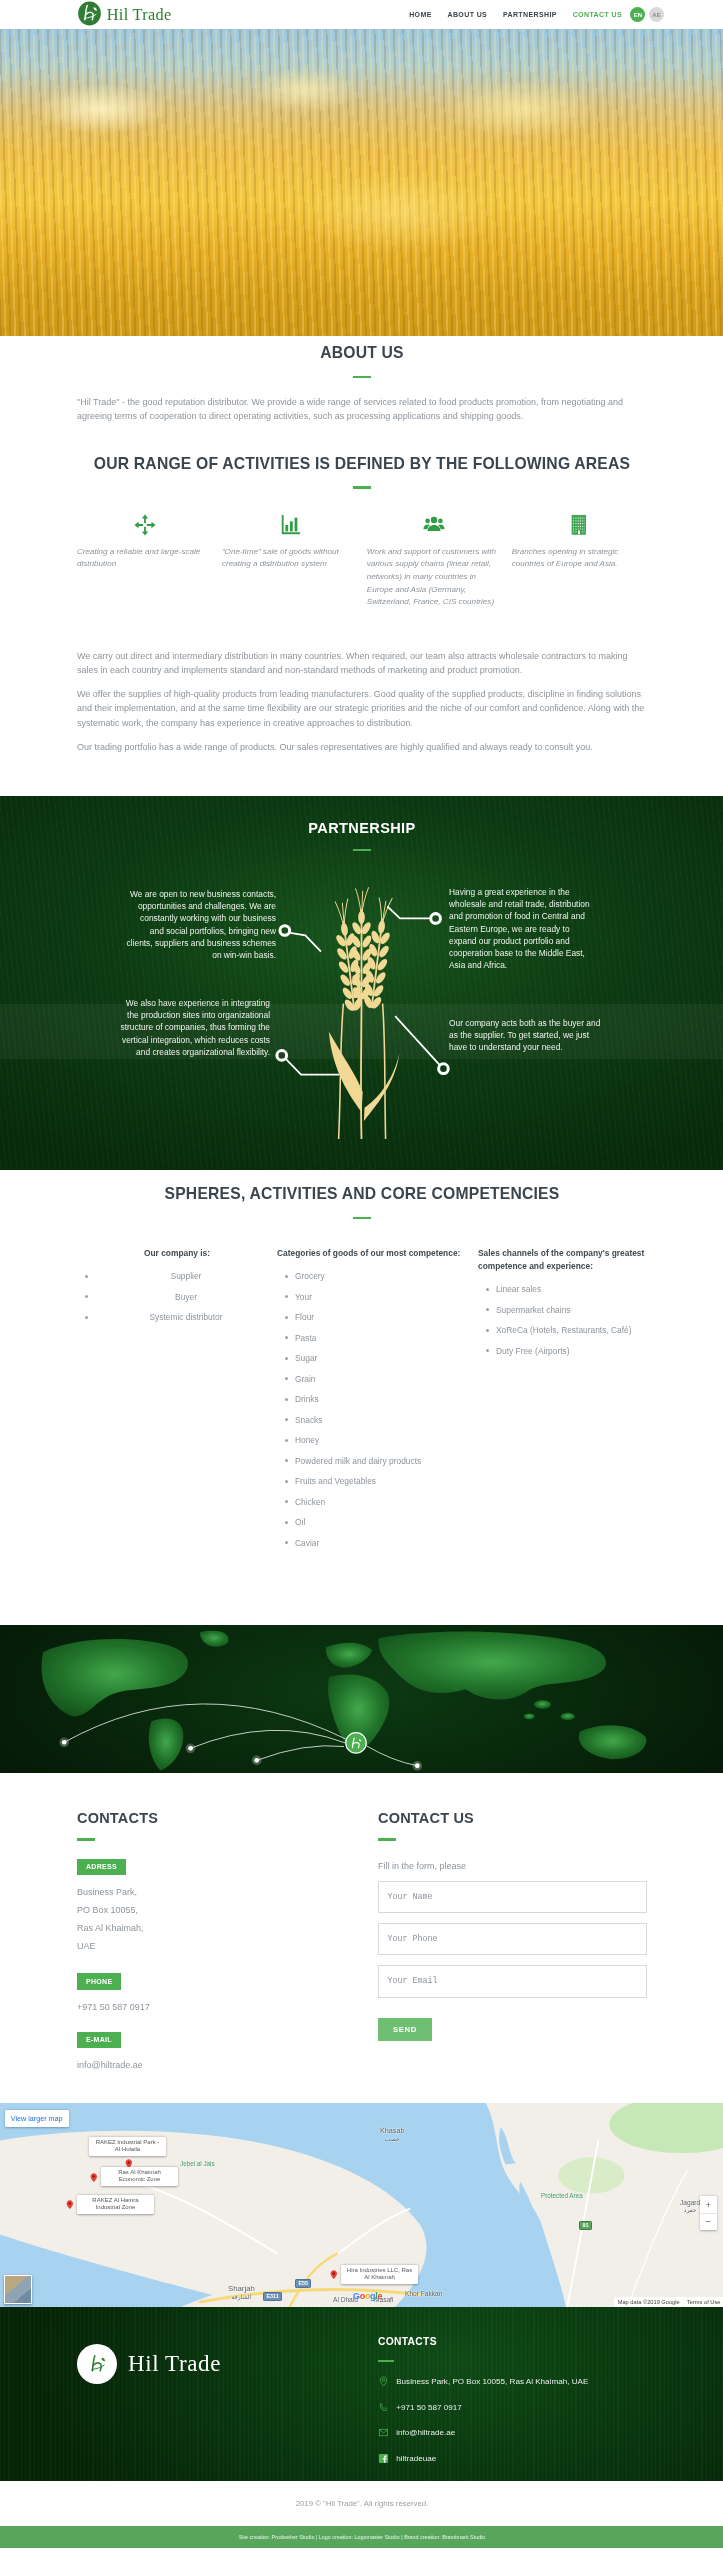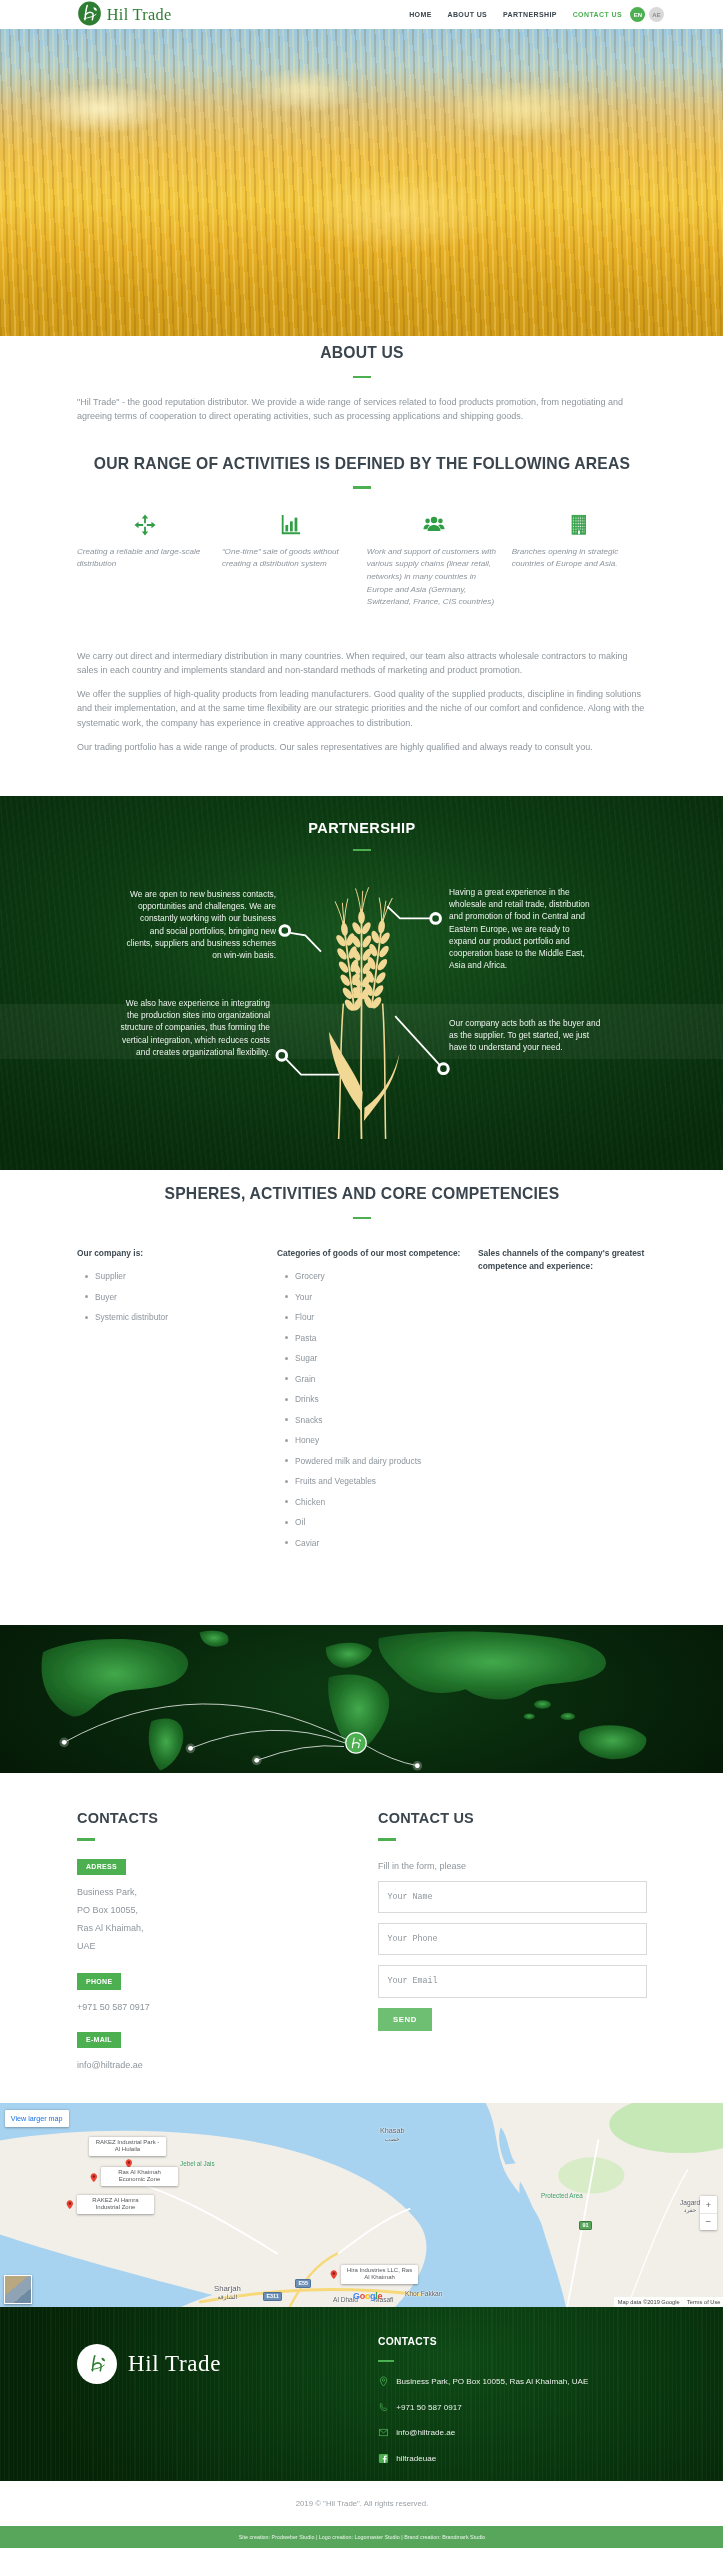--- a/index.html
+++ b/index.html
@@ -60,21 +60,21 @@
   .p-block.b3 { left: 119px; width: 151px; top: 201px; text-align: right; }
   .p-block.b4 { left: 449px; width: 152px; top: 221px; text-align: left; }
   .p-overlay { position: absolute; inset: 0; width: 100%; height: 100%; }
   .wheat { position: absolute; left: 295px; top: 84px; width: 133px; height: 259px; }
 
   
   .spheres { padding-top: 15.7px; padding-bottom: 72px; }
   .sph-cols { display: flex; margin-top: 28px; }
   .sph-col h3 { font-size: 8.4px; font-weight: bold; color: #3f4a52; line-height: 1.55; }
   .sph-col { width: 200px; }
-  .sph-col.c1 { width: 200px; }
+  .sph-col.c1 { width: 200px; text-align: center; }
   .sph-col.c2 { width: 201px; }
   .sph-col.c3 { width: 169px; }
   .sph-col ul { list-style: none; margin-top: 6px; }
   .sph-col li { position: relative; padding-left: 18px; font-size: 8.4px; color: #8d959c; line-height: 20.5px; }
   .sph-col li::before { content: ""; position: absolute; left: 8.4px; top: 8.4px; width: 3px; height: 3px; border-radius: 50%; background: #9aa2a9; }
 
   
   .worldmap { position: relative; height: 148px; overflow: hidden;
     background: radial-gradient(ellipse 482px 181px at 50% 45%, #0c3a12 0%, #07230a 60%, #041505 100%); }
   .worldmap svg { position: absolute; inset: 0; }
@@ -87,21 +87,21 @@
   .c-title { font-size: 14.5px; font-weight: bold; color: #3b454e; letter-spacing: 0.2px; }
   .c-dash { width: 18px; height: 2.4px; background: #4caf50; margin-top: 12px; }
   .badge { display: inline-block; margin-top: 18px; background: #4caf50; color: #fff; font-size: 7px; font-weight: bold; letter-spacing: 0.3px; padding: 4.8px 9px; }
   .c-left p { margin-top: 8.4px; font-size: 9px; line-height: 2.0; color: #8d959c; }
   .c-left p.single { line-height: 1.4; margin-top: 11px; }
   .fill-note { margin-top: 20.5px; font-size: 9px; color: #8d959c; }
   .form input, .form textarea { display: block; width: 269px; border: 0.6px solid #d9d9d9; background: #fff;
       font-family: Liberation Mono, monospace; font-size: 8.4px; color: #555; padding: 10.3px 8.4px; margin-top: 9.6px; }
   .form input::placeholder, .form textarea::placeholder { color: #8d959c; }
   .form textarea { height: 37px; resize: vertical; padding-top: 7.2px; }
-  .send-btn { margin-top: 10px; background: #6fbf73; color: #fff; border: none; font-family: "Liberation Sans", sans-serif;
+  .send-btn { margin-top: 20px; background: #6fbf73; color: #fff; border: none; font-family: "Liberation Sans", sans-serif;
       font-size: 7.8px; font-weight: bold; letter-spacing: 0.6px; padding: 7.2px 15px; cursor: pointer; }
 
   
   .gmap { position: relative; height: 204px; overflow: hidden; background: #a8d3f0; font-family: "Liberation Sans", sans-serif; }
   .gmap svg.base { position: absolute; inset: 0; }
   .maplabel { position: absolute; font-size: 6.6px; color: #5b5e62; text-shadow: 0 0 1.8px #fff, 0 0 1.8px #fff; }
   .maplabel .ar { display: block; font-size: 6px; text-align: center; }
   .pinlabel { position: absolute; background: #fff; border-radius: 1.2px; box-shadow: 0 0.6px 2.4px rgba(0,0,0,.35);
       font-size: 6px; color: #55585c; padding: 1.8px 3.6px; text-align: center; line-height: 1.3; max-width: 77px; cursor: pointer; }
   .pin { position: absolute; width: 9.6px; height: 13.3px; cursor: pointer; }
@@ -320,20 +320,26 @@
         <li>Honey</li>
         <li>Powdered milk and dairy products</li>
         <li>Fruits and Vegetables</li>
         <li>Chicken</li>
         <li>Oil</li>
         <li>Caviar</li>
       </ul>
     </div>
     <div class="sph-col c3">
       <h3>Sales channels of the company's greatest competence and experience:</h3>
+      <ul>
+        <li>Linear sales</li>
+        <li>Supermarket chains</li>
+        <li>XoReCa (Hotels, Restaurants, Café)</li>
+        <li>Duty Free (Airports)</li>
+      </ul>
     </div>
   </div>
 </div>
 
 <div class="worldmap">
   <svg viewBox="0 0 1200 246" width="724" height="148">
     <defs>
       <radialGradient id="mg" cx="50%" cy="45%" r="65%">
         <stop offset="0%" stop-color="#46b050"></stop>
           <stop offset="55%" stop-color="#23772c"></stop>
@@ -453,21 +459,21 @@
   <div class="pinlabel" style="left:341px; top:162px;">Hira Industries LLC, Ras Al Khaimah</div>
   <svg class="pin" style="left:329px; top:165px;" viewBox="0 0 24 24">
     <path d="M12 1C7.6 1 4 4.6 4 9c0 6.2 8 14 8 14s8-7.8 8-14c0-4.4-3.6-8-8-8z" fill="#ea4335"></path>
       <circle cx="12" cy="9" r="3" fill="#8c1710"></circle>
   </svg>
 
   <div class="maplabel" style="left:380px; top:23px; font-size:7.2px;">
     <span>Khasab</span>
     <span class="ar">خصب</span>
   </div>
-  <div class="maplabel" style="left:214px; top:181px; font-size:7.8px;">
+  <div class="maplabel" style="left:228px; top:181px; font-size:7.8px;">
     <span>Sharjah</span>
     <span class="ar">الشارقة</span>
   </div>
   <div class="maplabel" style="left:333px; top:193px;"><span>Al Dhaid</span></div>
   <div class="maplabel" style="left:374px; top:193px;"><span>Masafi</span></div>
   <div class="maplabel" style="left:405px; top:187px;"><span>Khor Fakkan</span></div>
   <div class="maplabel" style="left:680px; top:96px;">
     <span>Jagard</span>
     <span class="ar">حفرد</span>
   </div>

